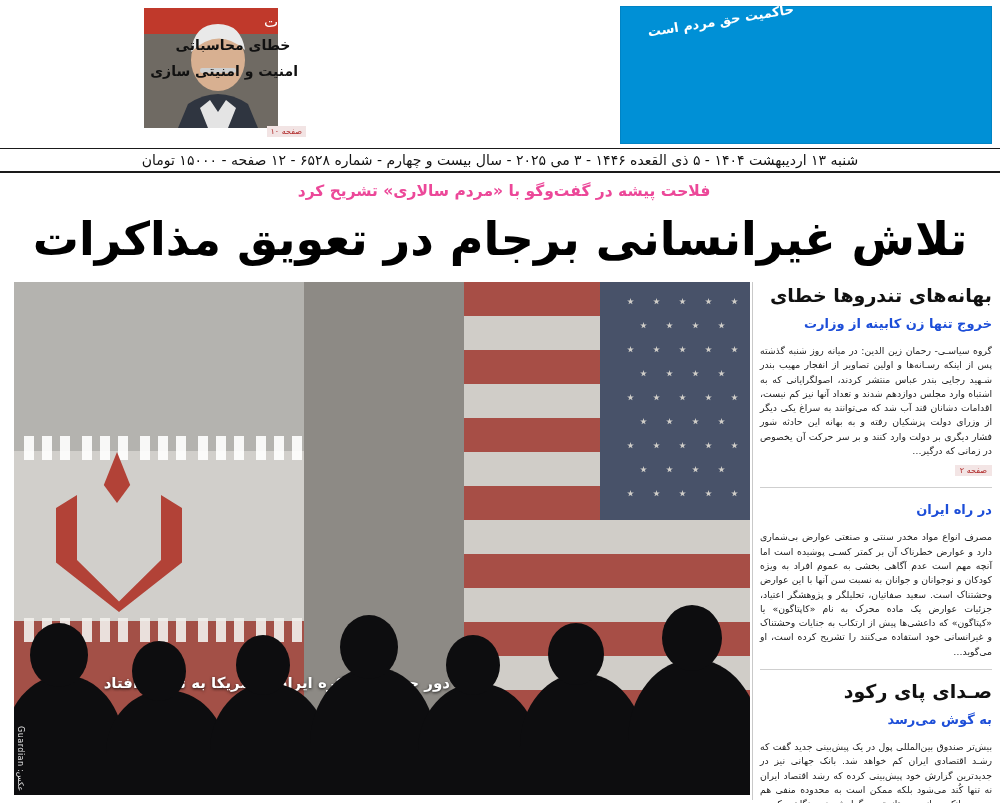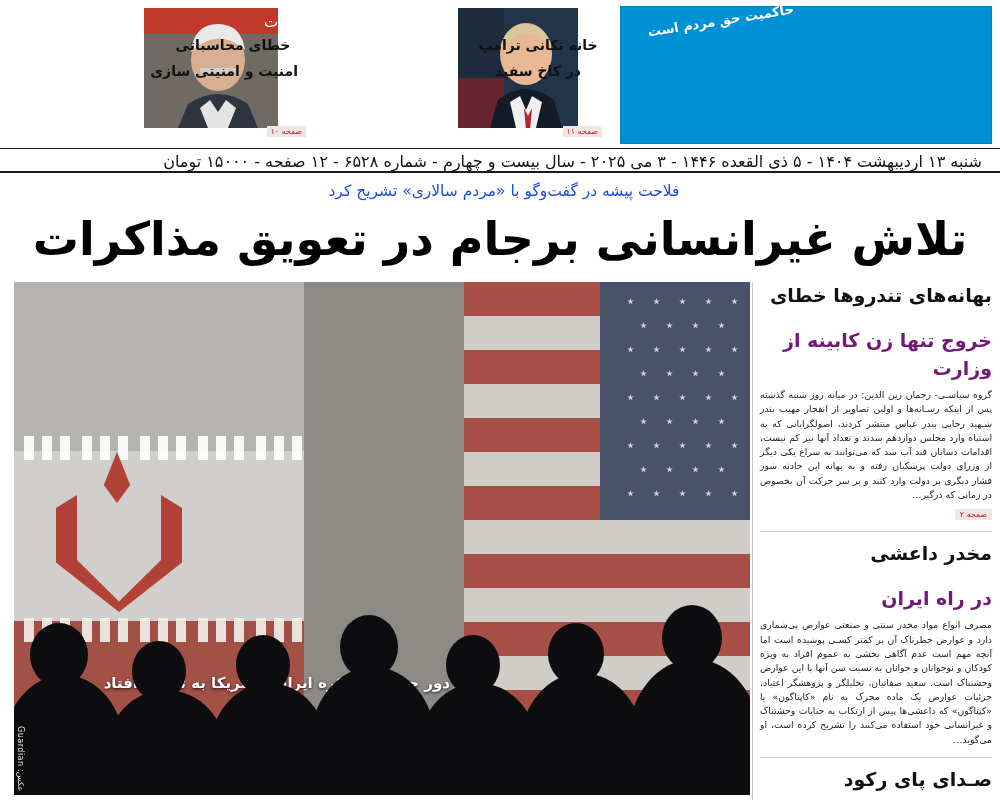--- a/index.html
+++ b/index.html
@@ -68,28 +68,28 @@
 
   .photo-face{position:absolute;inset:0;}
 
   
   .date-strip{
     position:absolute;left:0;top:148px;width:1000px;height:22px;
     border-top:1px solid #1a1a1a;border-bottom:2px solid #1a1a1a;
     background:#fff;
   }
   .date-strip .d-center{
-    position:absolute;left:0;right:18px;top:3px;text-align:right;
-    font-size:16px;color:#111;
+    position:absolute;left:0;right:0;top:3px;text-align:center;
+    font-size:14px;color:#111;
   }
 
   
   .kicker{
     position:absolute;right:0;left:8px;top:182px;text-align:center;
-    font-size:15.5px;font-weight:normal;color:#1d4ed8;
+    font-size:15.5px;font-weight:bold;color:#ec4899;
   }
   .lead-headline{
     position:absolute;right:0;left:0;top:212px;text-align:center;
     font-size:46px;font-weight:bold;color:#000;letter-spacing:-1px;
     white-space:nowrap;
   }
 
   
   .hero{
     position:absolute;left:14px;top:282px;width:736px;height:513px;
@@ -172,21 +172,21 @@
   
   .sidecol{
     position:absolute;left:760px;top:282px;width:232px;height:518px;
     text-align:right;
   }
   .side-rule{
     position:absolute;left:752px;top:282px;width:1px;height:518px;background:#c9c9c9;
   }
   .s-item{margin-bottom:10px;}
   .s-h1{font-size:19px;font-weight:bold;color:#111;line-height:26px;}
-  .s-h2{font-size:19px;font-weight:bold;color:#701a75;line-height:28px;margin-top:18px;}
+  .s-h2{font-size:13px;font-weight:bold;color:#1d4ed8;line-height:28px;margin-top:2px;}
   .s-body{
     font-size:9.3px;line-height:14.3px;color:#1c1c1c;text-align:justify;
     margin-top:6px;
   }
   .s-page{
     display:inline-block;font-size:8px;color:#b02b2b;background:#f3e5e5;
     padding:1px 5px;margin-top:4px;
   }
   .s-divider{height:1px;background:#cfcfcf;margin:6px 0 8px 0;}
 </style>
@@ -194,39 +194,20 @@
 <body>
 
 <div class="page">
 
   <div class="masthead">
 
     <div class="logo-box">
       <div class="logo-slogan">حاکمیت حق مردم است</div>
     </div>
 
-    <div class="teaser teaser1">
-      <div class="t-photo">
-        <svg class="photo-face" viewBox="0 0 120 120" preserveAspectRatio="xMidYMid slice">
-          <rect width="120" height="120" fill="#22344a"></rect>
-          <rect x="0" y="0" width="46" height="120" fill="#1d2b3c"></rect>
-          <path d="M0 70 L46 70 L46 120 L0 120 Z" fill="#8d1f2a" opacity=".65"></path>
-          <ellipse cx="68" cy="46" rx="26" ry="31" fill="#e8b894"></ellipse>
-          <path d="M42 40 q26 -28 52 -2 q-8 -22 -26 -22 q-20 0 -26 24z" fill="#d8c79c"></path>
-          <path d="M40 92 q28 -22 56 0 l8 28 l-72 0z" fill="#131b26"></path>
-          <path d="M62 88 l6 14 l6 -14 l10 6 l-6 26 l-20 0 l-6 -26z" fill="#f0f0f0"></path>
-          <path d="M66 100 l4 8 l4 -8 l-2 22 l-4 0z" fill="#b32230"></path>
-        </svg>
-      </div>
-      <div class="t-text">
-        <div>خانه تکانی ترامپ</div>
-        <div>در کاخ سفید</div>
-      </div>
-      <div class="t-page">صفحه ۱۱</div>
-    </div>
 
     <div class="teaser teaser2">
       <div class="t-photo">
         <svg class="photo-face" viewBox="0 0 134 120" preserveAspectRatio="xMidYMid slice">
           <rect width="134" height="120" fill="#6f6a63"></rect>
           <rect x="0" y="0" width="134" height="26" fill="#c0392b"></rect>
           <text x="120" y="19" font-size="15" fill="#ffffff" text-anchor="end" font-family="DejaVu Sans">جمارات</text>
           <ellipse cx="74" cy="52" rx="27" ry="31" fill="#d8b091"></ellipse>
           <path d="M47 44 q27 -26 54 -2 q-4 -26 -27 -26 q-24 0 -27 28z" fill="#e9e9e9"></path>
           <rect x="56" y="60" width="36" height="5" rx="2" fill="#cfcfcf"></rect>
@@ -372,21 +353,20 @@
 
     <div class="s-item">
       <div class="s-h1">بهانه‌های تندروها خطای</div>
       <div class="s-h2">خروج تنها زن کابینه از وزارت</div>
       <div class="s-body">گروه سیاسـی- رحمان زین الدین: در میانه روز شنبه گذشته پس از اینکه رسـانه‌ها و اولین تصاویر از انفجار مهیب بندر شـهید رجایی بندر عباس منتشر کردند، اصولگرایانی که به اشتباه وارد مجلس دوازدهم شدند و تعداد آنها نیز کم نیست، اقدامات دشانان قند آب شد که می‌توانند به سراغ یکی دیگر از وزرای دولت پزشکیان رفته و به بهانه این حادثه شور فشار دیگری بر دولت وارد کنند و بر سر حرکت آن یخصوص در زمانی که درگیر…</div>
       <div class="s-page">صفحه ۲</div>
     </div>
     <div class="s-divider"></div>
 
     <div class="s-item">
-      <div class="s-h1">مخدر داعشی</div>
       <div class="s-h2">در راه ایران</div>
       <div class="s-body">مصرف انواع مواد مخدر سنتی و صنعتی عوارض بی‌شماری دارد و عوارض خطرناک آن بر کمتر کسـی پوشیده است اما آنچه مهم است عدم آگاهی بخشی به عموم افراد به ویژه کودکان و نوجوانان و جوانان به نسبت سن آنها با این عوارض وحشتناک است. سعید صفاتیان، تحلیلگر و پژوهشگر اعتیاد، جزئیات عوارض یک ماده محرک به نام «کاپتاگون» یا «کپتاگون» که داعشی‌ها پیش از ارتکاب به جنایات وحشتناک و غیرانسانی خود استفاده می‌کنند را تشریح کرده است، او می‌گوید…</div>
     </div>
     <div class="s-divider"></div>
 
     <div class="s-item">
       <div class="s-h1">صـدای پای رکود</div>
       <div class="s-h2">به گوش می‌رسد</div>
       <div class="s-body">بیش‌تر صندوق بین‌المللی پول در یک پیش‌بینی جدید گفت که رشـد اقتصادی ایران کم خواهد شد. بانک جهانی نیز در جدیدترین گزارش خود پیش‌بینی کرده که رشد اقتصاد ایران نه تنها کُند می‌شود بلکه ممکن است به محدوده منفی هم برسد. بانک جهانی در تازه‌ترین گزارش خود نگاهی که به اقتصاد ایران داشته را به روز کرده است. در این گزارش آمده است که اقتصاد ایران در سال مالی منتهی به اسفند ۱۴۰۳ (سال میلادی ۲۰۲۴-۲۰۲۵) با کاهش…</div>
 

